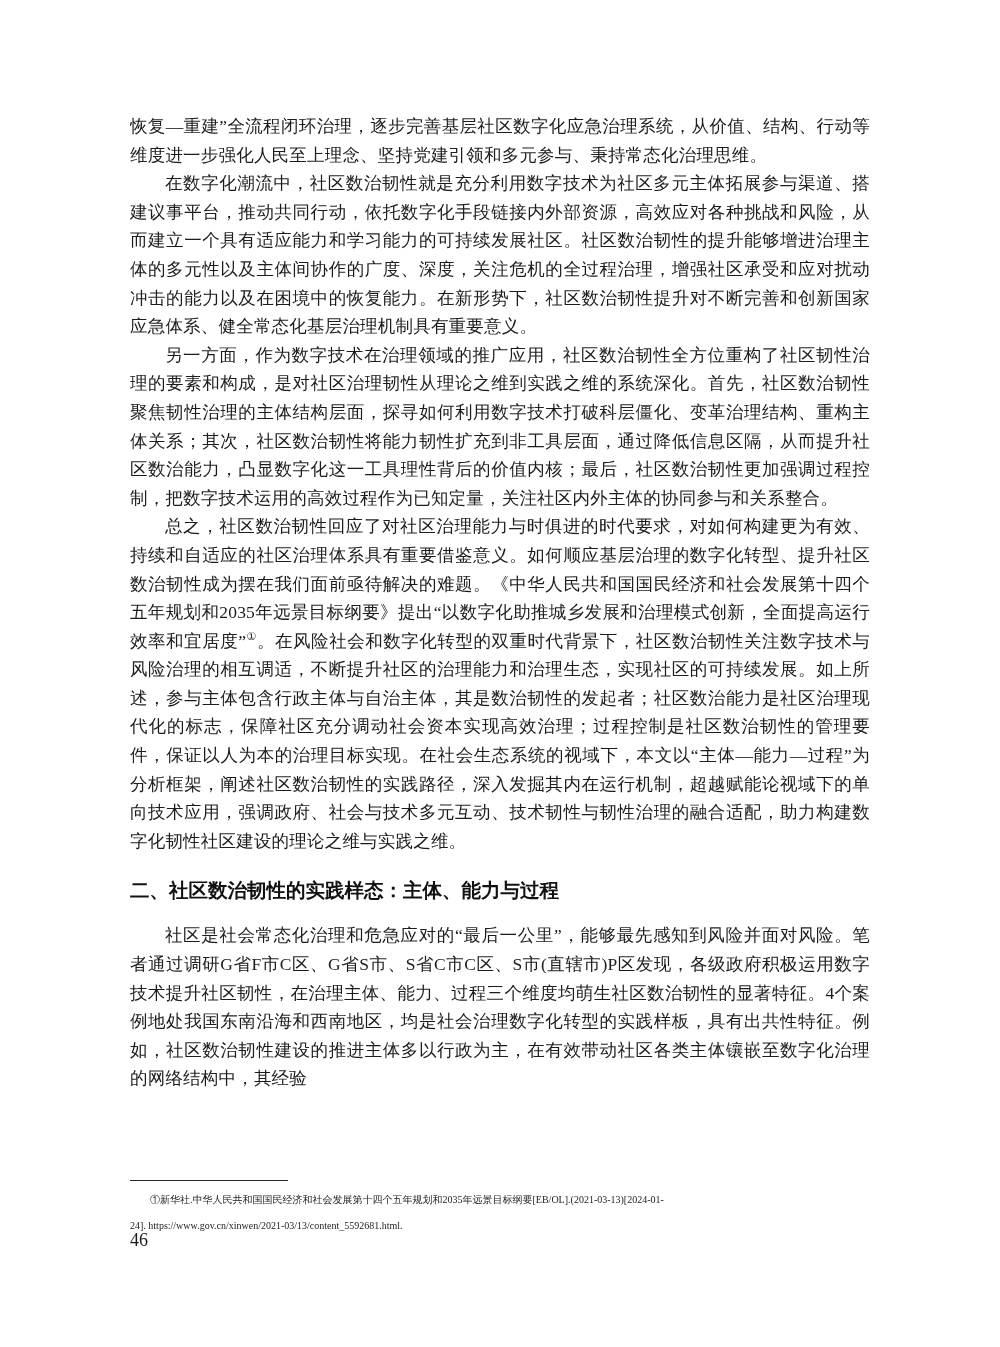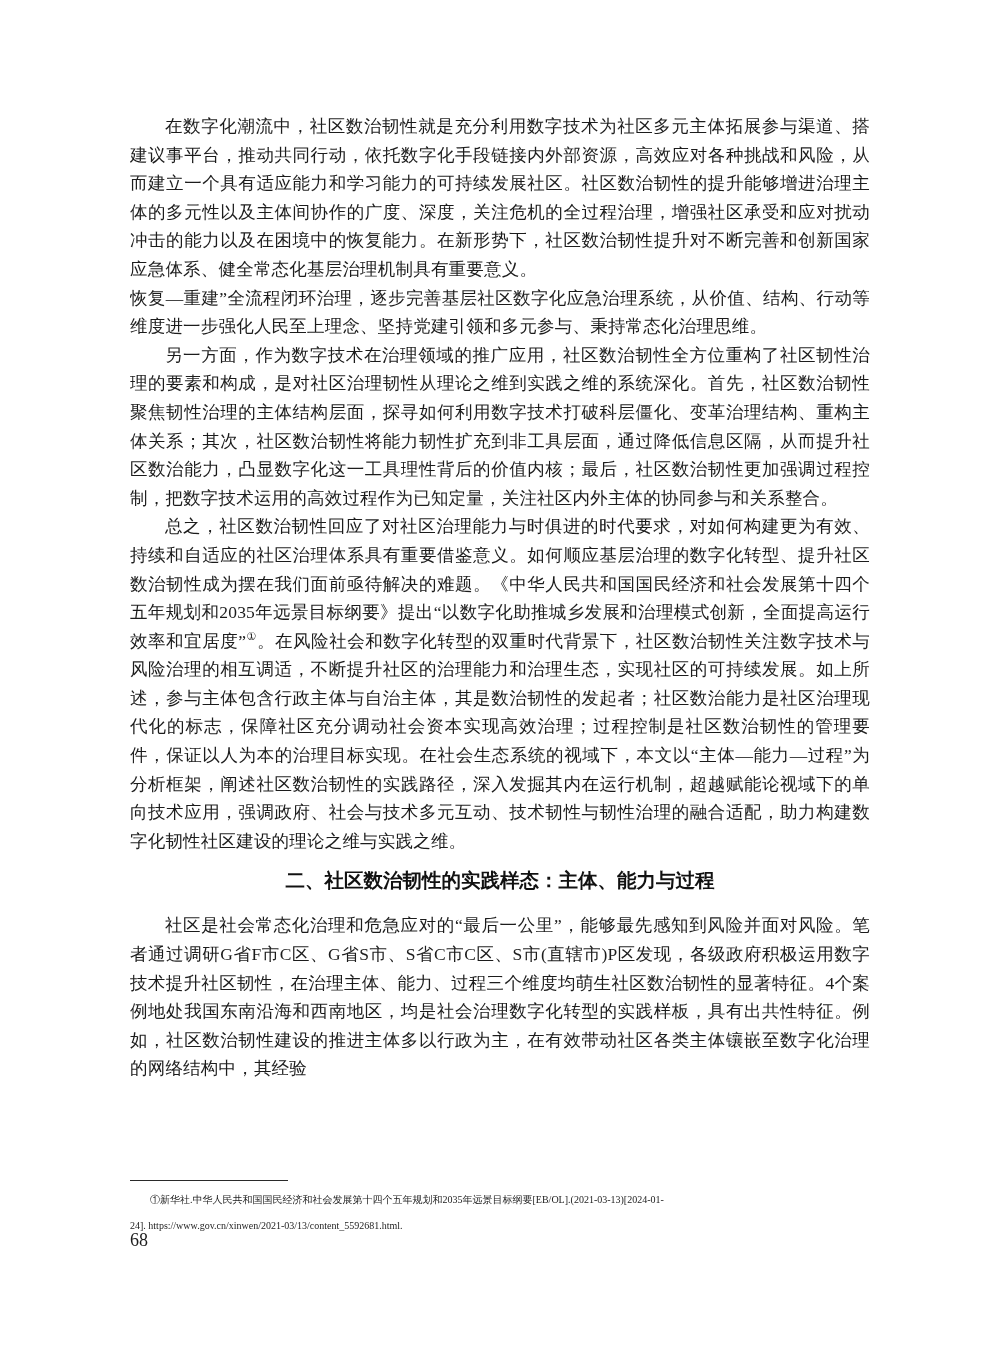--- a/index.html
+++ b/index.html
@@ -24,22 +24,21 @@
     text-align:justify;
     text-justify:inter-ideograph;
     letter-spacing:0.2px;
   }
   .para.indent{text-indent:2em;}
   .section-heading{
     font-family:"Liberation Sans","DejaVu Sans",sans-serif;
     font-weight:bold;
     font-size:19.5px;
     line-height:30px;
-    text-align:center;
-    margin:10px 0 16px 0;
+    margin:20px 0 16px 0;
     color:#111;
   }
   .fn-ref{
     font-size:11px;
     line-height:0;
     vertical-align:super;
   }
   .footnote-area{
     position:absolute;
     left:130px;top:1180px;
@@ -63,34 +62,34 @@
     left:130px;top:1226px;
     font-size:18px;
     line-height:28px;
   }
 </style>
 </head>
 <body>
 
 <div class="content">
 
+  <p class="para">恢复—重建”全流程闭环治理，逐步完善基层社区数字化应急治理系统，从价值、结构、行动等维度进一步强化人民至上理念、坚持党建引领和多元参与、秉持常态化治理思维。</p>
+
   <p class="para indent">在数字化潮流中，社区数治韧性就是充分利用数字技术为社区多元主体拓展参与渠道、搭建议事平台，推动共同行动，依托数字化手段链接内外部资源，高效应对各种挑战和风险，从而建立一个具有适应能力和学习能力的可持续发展社区。社区数治韧性的提升能够增进治理主体的多元性以及主体间协作的广度、深度，关注危机的全过程治理，增强社区承受和应对扰动冲击的能力以及在困境中的恢复能力。在新形势下，社区数治韧性提升对不断完善和创新国家应急体系、健全常态化基层治理机制具有重要意义。</p>
-
-  <p class="para">恢复—重建”全流程闭环治理，逐步完善基层社区数字化应急治理系统，从价值、结构、行动等维度进一步强化人民至上理念、坚持党建引领和多元参与、秉持常态化治理思维。</p>
 
 
   <p class="para indent">另一方面，作为数字技术在治理领域的推广应用，社区数治韧性全方位重构了社区韧性治理的要素和构成，是对社区治理韧性从理论之维到实践之维的系统深化。首先，社区数治韧性聚焦韧性治理的主体结构层面，探寻如何利用数字技术打破科层僵化、变革治理结构、重构主体关系；其次，社区数治韧性将能力韧性扩充到非工具层面，通过降低信息区隔，从而提升社区数治能力，凸显数字化这一工具理性背后的价值内核；最后，社区数治韧性更加强调过程控制，把数字技术运用的高效过程作为已知定量，关注社区内外主体的协同参与和关系整合。</p>
 
   <p class="para indent"><span>总之，社区数治韧性回应了对社区治理能力与时俱进的时代要求，对如何构建更为有效、持续和自适应的社区治理体系具有重要借鉴意义。如何顺应基层治理的数字化转型、提升社区数治韧性成为摆在我们面前亟待解决的难题。《中华人民共和国国民经济和社会发展第十四个五年规划和2035年远景目标纲要》提出“以数字化助推城乡发展和治理模式创新，全面提高运行效率和宜居度”</span><sup class="fn-ref">①</sup><span>。在风险社会和数字化转型的双重时代背景下，社区数治韧性关注数字技术与风险治理的相互调适，不断提升社区的治理能力和治理生态，实现社区的可持续发展。如上所述，参与主体包含行政主体与自治主体，其是数治韧性的发起者；社区数治能力是社区治理现代化的标志，保障社区充分调动社会资本实现高效治理；过程控制是社区数治韧性的管理要件，保证以人为本的治理目标实现。在社会生态系统的视域下，本文以“主体—能力—过程”为分析框架，阐述社区数治韧性的实践路径，深入发掘其内在运行机制，超越赋能论视域下的单向技术应用，强调政府、社会与技术多元互动、技术韧性与韧性治理的融合适配，助力构建数字化韧性社区建设的理论之维与实践之维。</span></p>
 
   <h2 class="section-heading">二、社区数治韧性的实践样态：主体、能力与过程</h2>
 
   <p class="para indent">社区是社会常态化治理和危急应对的“最后一公里”，能够最先感知到风险并面对风险。笔者通过调研G省F市C区、G省S市、S省C市C区、S市(直辖市)P区发现，各级政府积极运用数字技术提升社区韧性，在治理主体、能力、过程三个维度均萌生社区数治韧性的显著特征。4个案例地处我国东南沿海和西南地区，均是社会治理数字化转型的实践样板，具有出共性特征。例如，社区数治韧性建设的推进主体多以行政为主，在有效带动社区各类主体镶嵌至数字化治理的网络结构中，其经验</p>
 
 </div>
 
 <div class="footnote-area">
   <hr class="footnote-rule">
   <p class="footnote-line first">①新华社.中华人民共和国国民经济和社会发展第十四个五年规划和2035年远景目标纲要[EB/OL].(2021-03-13)[2024-01-</p>
   <p class="footnote-line">24]. https://www.gov.cn/xinwen/2021-03/13/content_5592681.html.</p>
 </div>
 
-<div class="page-number">68</div>
+<div class="page-number">46</div>
 
 </body></html>

